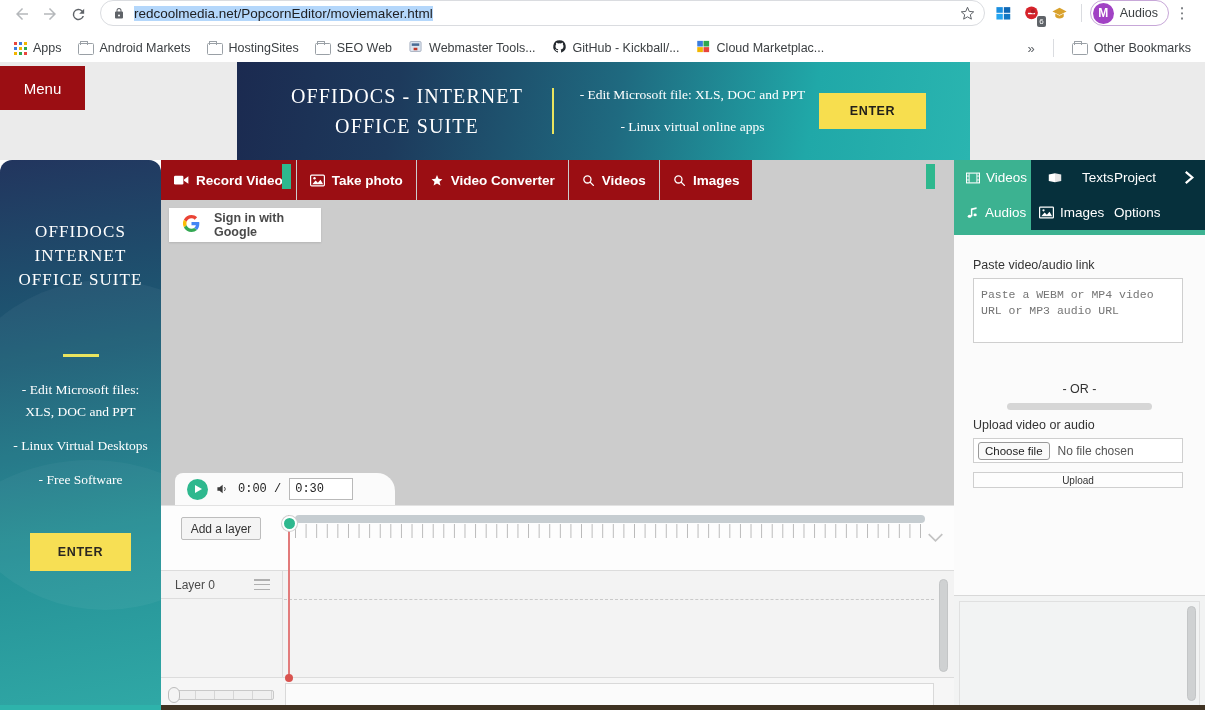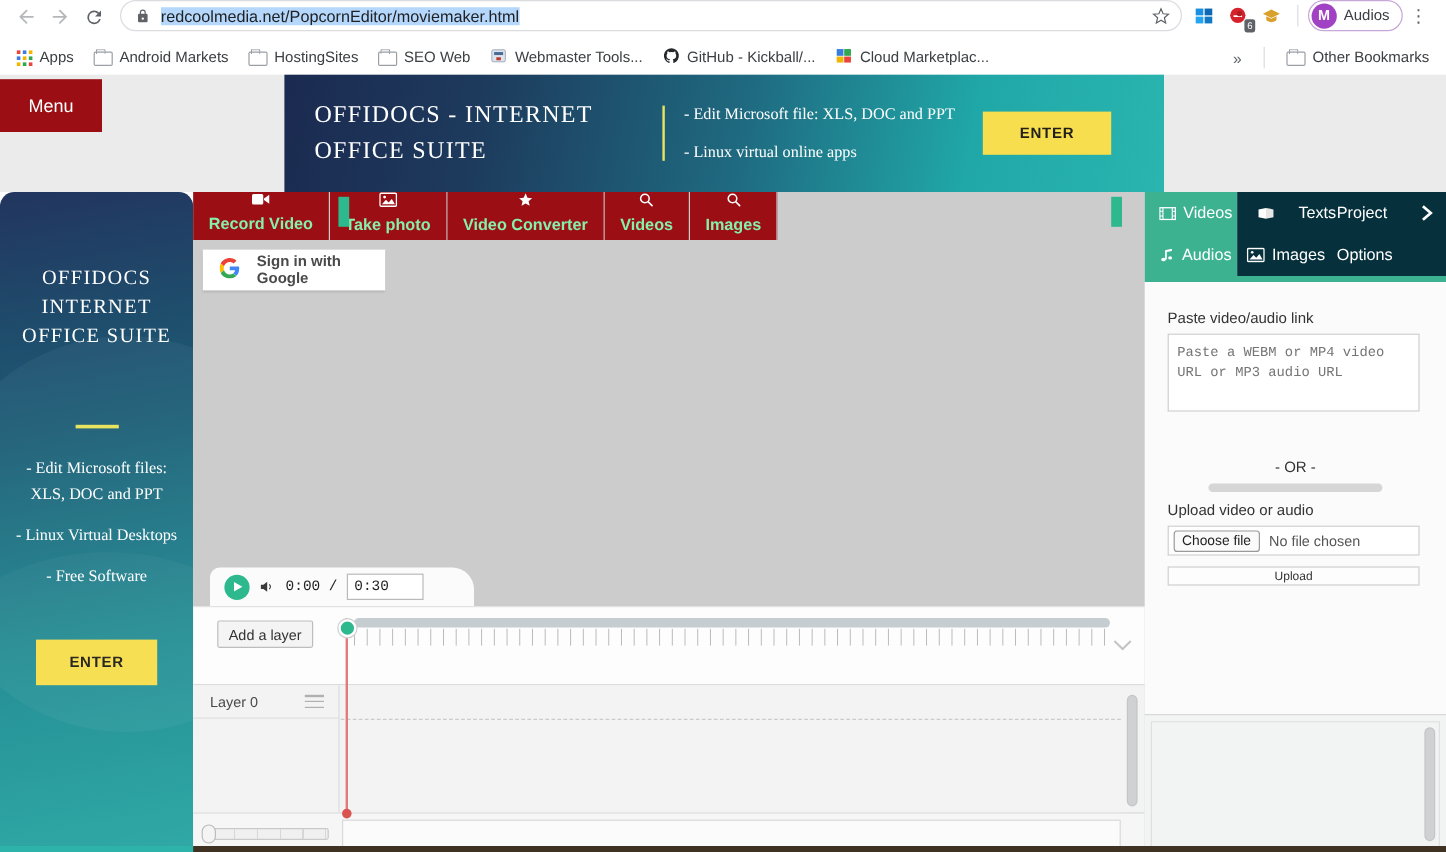--- a/index.html
+++ b/index.html
@@ -72,21 +72,21 @@
   }
   #apps-grid { display: grid; grid-template-columns: repeat(3, 3px); grid-template-rows: repeat(3,3px); gap: 2px; }
   #apps-grid b { display: block; width: 3px; height: 3px; }
   #bm-right { position: absolute; right: 6px; display: flex; align-items: center; gap: 4px; }
   #bm-overflow { color: #5f6368; padding: 0 8px; font-size: 13px; }
 
   
   #page { position: relative; width: 1205px; height: 648px; background: #ffffff; overflow: hidden; }
 
   
-  #ad-strip { position: absolute; left: 0; top: 0; width: 1205px; height: 98px; background: #ebebeb; }
+  #ad-strip { position: absolute; left: 0; top: 0; width: 1205px; height: 98px; background: #ebebeb; text-align: center; }
   #menu-tab {
     position: absolute; left: 0; top: 4px; width: 85px; height: 44px;
     background: #9b0e13; color: #ffffff; display: flex; align-items: center; justify-content: center;
     font-size: 15px;
   }
   #top-banner {
     position: absolute; left: 237px; top: 0; width: 733px; height: 98px;
     background: linear-gradient(100deg, #1b2a50 0%, #1d3a5c 22%, #1f6a80 52%, #20a8a8 78%, #2ab5b0 100%);
     display: flex; align-items: center; overflow: hidden;
   }
@@ -133,23 +133,23 @@
     width: 101px; height: 38px; margin: 42px auto 0; background: #f7de4e;
     color: #23201a; font-size: 12.5px; font-weight: bold; letter-spacing: .6px; border: none;
   }
 
   
   #app { position: absolute; left: 161px; top: 98px; width: 1044px; height: 550px; background: #cccccc; }
 
   
   #app-toolbar { position: absolute; left: 0; top: 0; height: 40px; display: flex; }
   .tb-btn {
-    background: #9b0e13; color: #86efac; height: 40px;
+    background: #9b0e13; color: #ffffff; height: 40px;
     display: flex; align-items: center; gap: 7px; padding: 0 13px;
-    font-size: 13.5px; font-weight: bold; border-right: 1px solid #cccccc; flex-direction: column;
+    font-size: 13.5px; font-weight: bold; border-right: 1px solid #cccccc;
   }
   .tb-btn svg { display: block; }
 
   
   #google-signin {
     position: absolute; left: 8px; top: 48px; width: 152px; height: 34px;
     background: #ffffff; display: flex; align-items: center; gap: 14px; padding-left: 14px;
     box-shadow: 0 1px 2px rgba(0,0,0,0.12);
   }
   #google-signin .g-label { font-size: 12.5px; color: #4a4a4a; font-weight: bold; }

